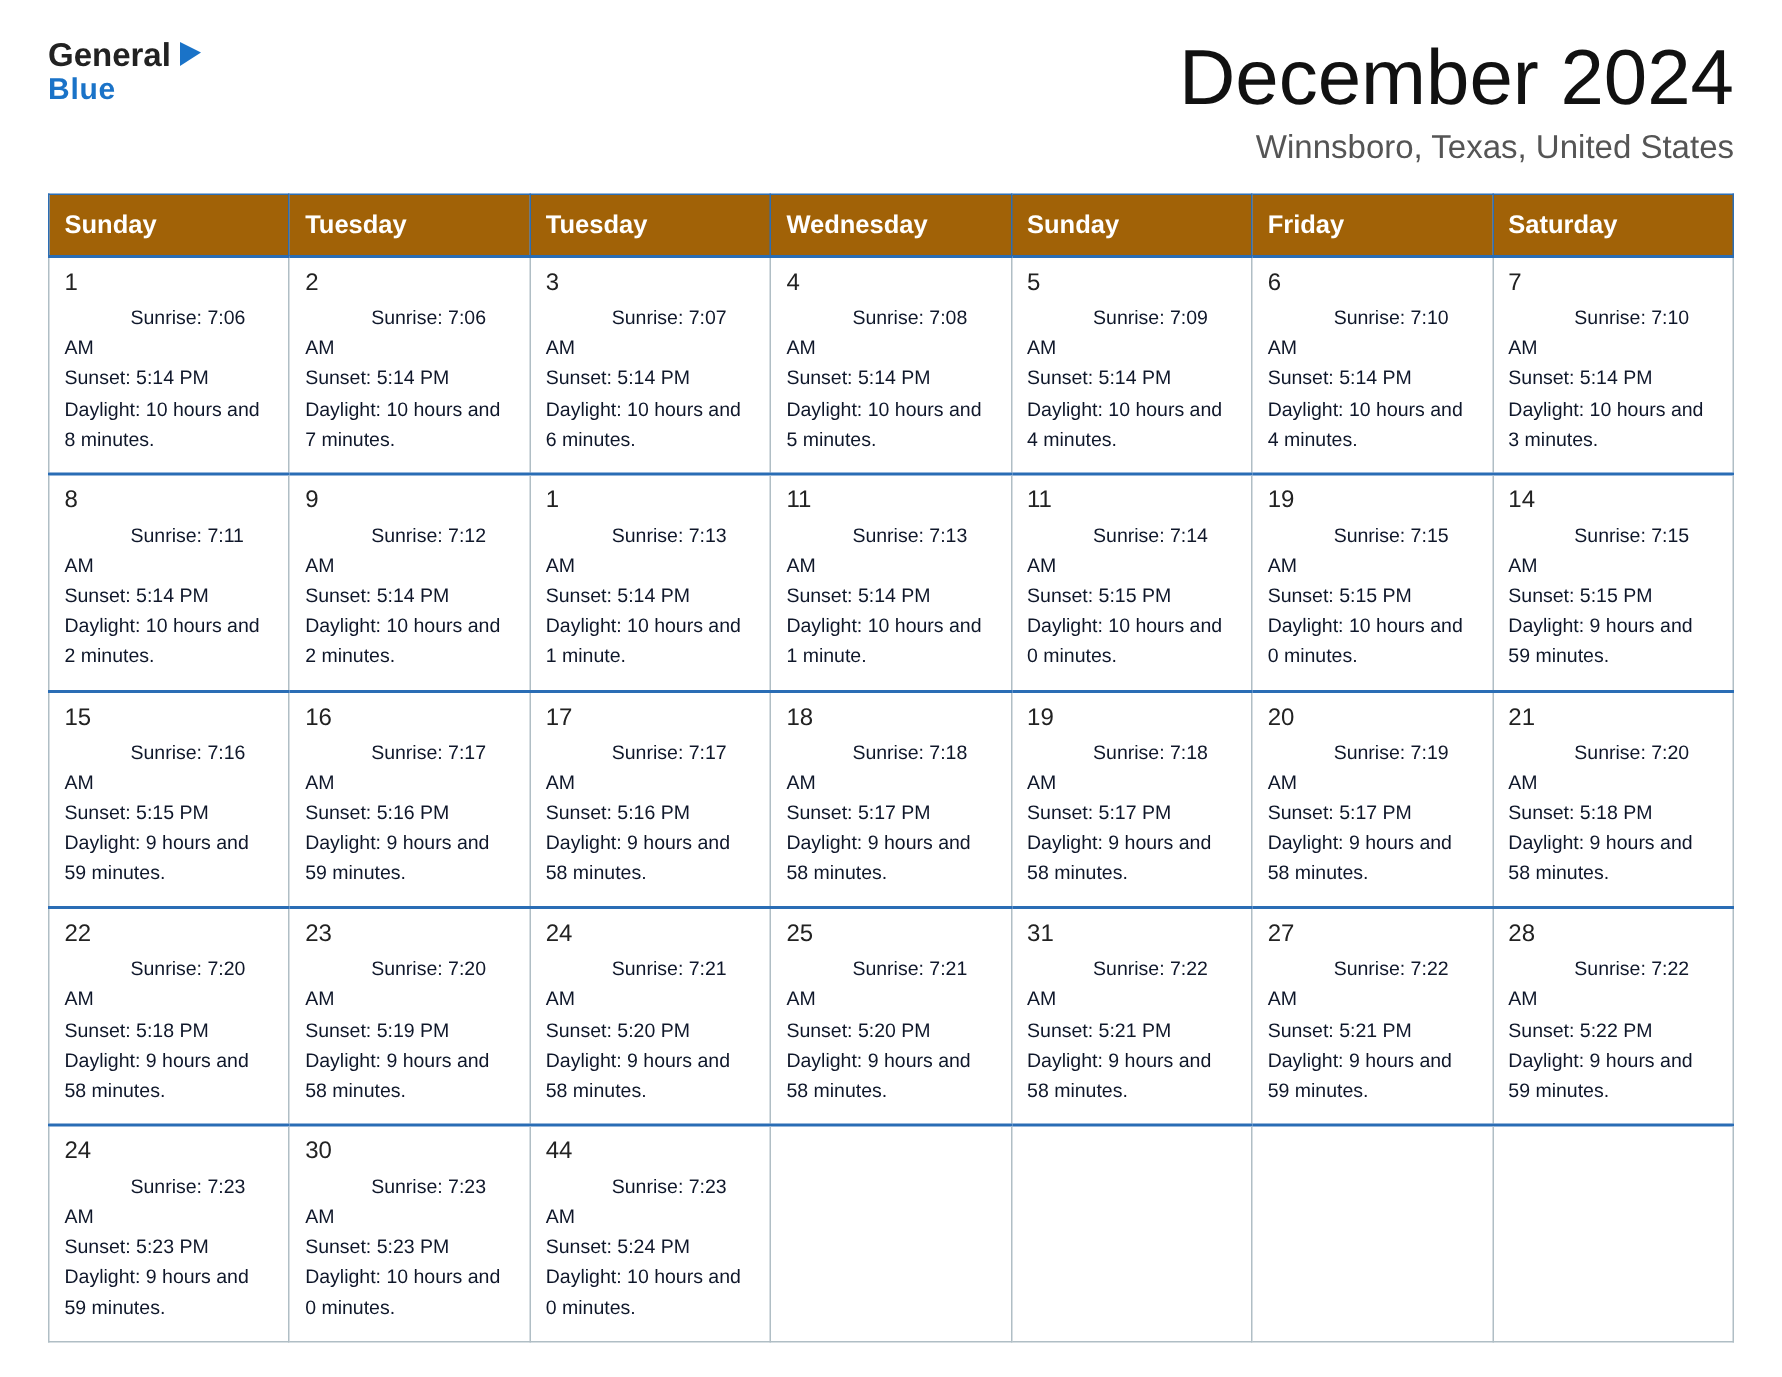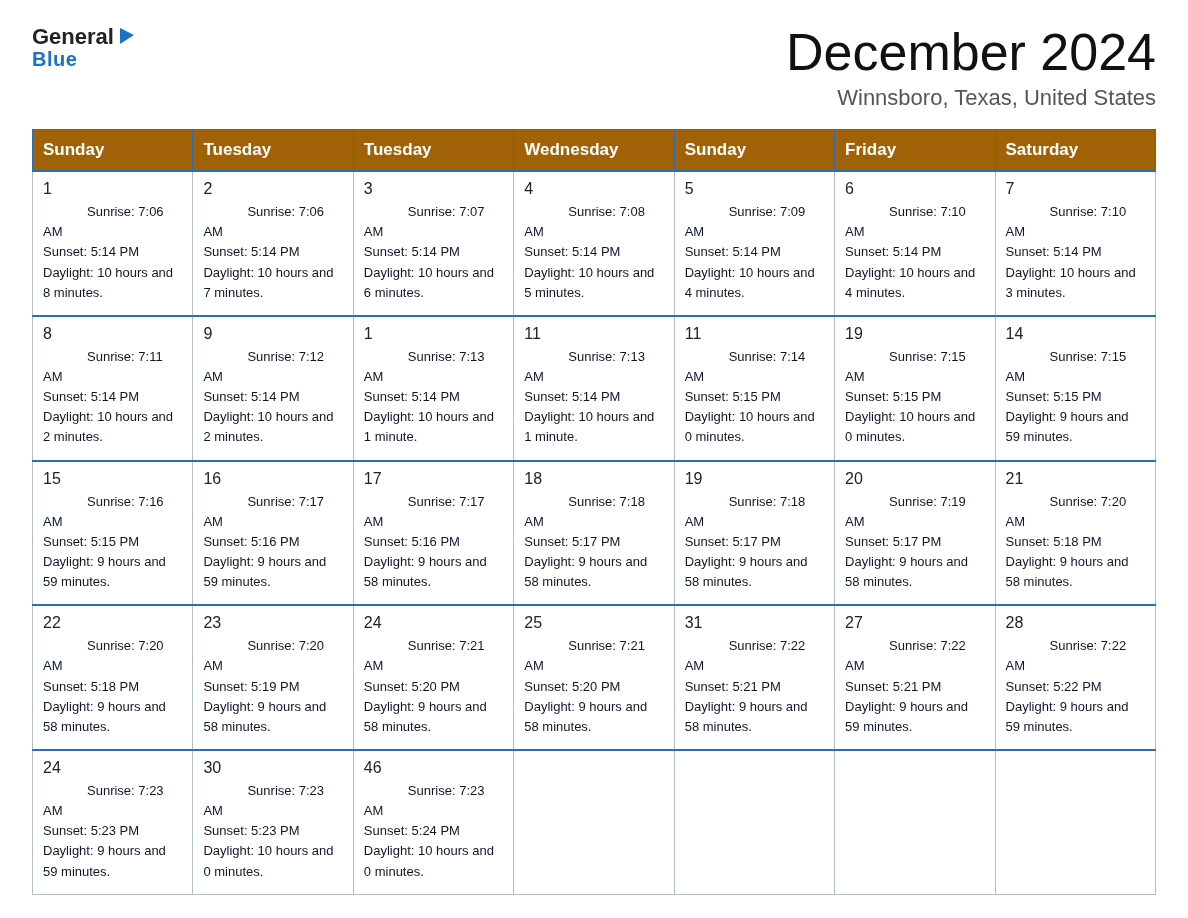--- a/index.html
+++ b/index.html
@@ -191,21 +191,21 @@
           <td><span class="day-num">27</span>
           <span class="day-info">Sunrise: 7:22 AM<br>Sunset: 5:21 PM<br>Daylight: 9 hours and 59 minutes.</span></td>
           <td><span class="day-num">28</span>
           <span class="day-info">Sunrise: 7:22 AM<br>Sunset: 5:22 PM<br>Daylight: 9 hours and 59 minutes.</span></td>
         </tr>
         <tr>
           <td><span class="day-num">24</span>
           <span class="day-info">Sunrise: 7:23 AM<br>Sunset: 5:23 PM<br>Daylight: 9 hours and 59 minutes.</span></td>
           <td><span class="day-num">30</span>
           <span class="day-info">Sunrise: 7:23 AM<br>Sunset: 5:23 PM<br>Daylight: 10 hours and 0 minutes.</span></td>
-          <td><span class="day-num">46</span>
+          <td><span class="day-num">44</span>
           <span class="day-info">Sunrise: 7:23 AM<br>Sunset: 5:24 PM<br>Daylight: 10 hours and 0 minutes.</span></td>
           <td class="empty-cell"></td>
           <td class="empty-cell"></td>
           <td class="empty-cell"></td>
           <td class="empty-cell"></td>
         </tr>
       </tbody>
   </table>
 </div>
 

